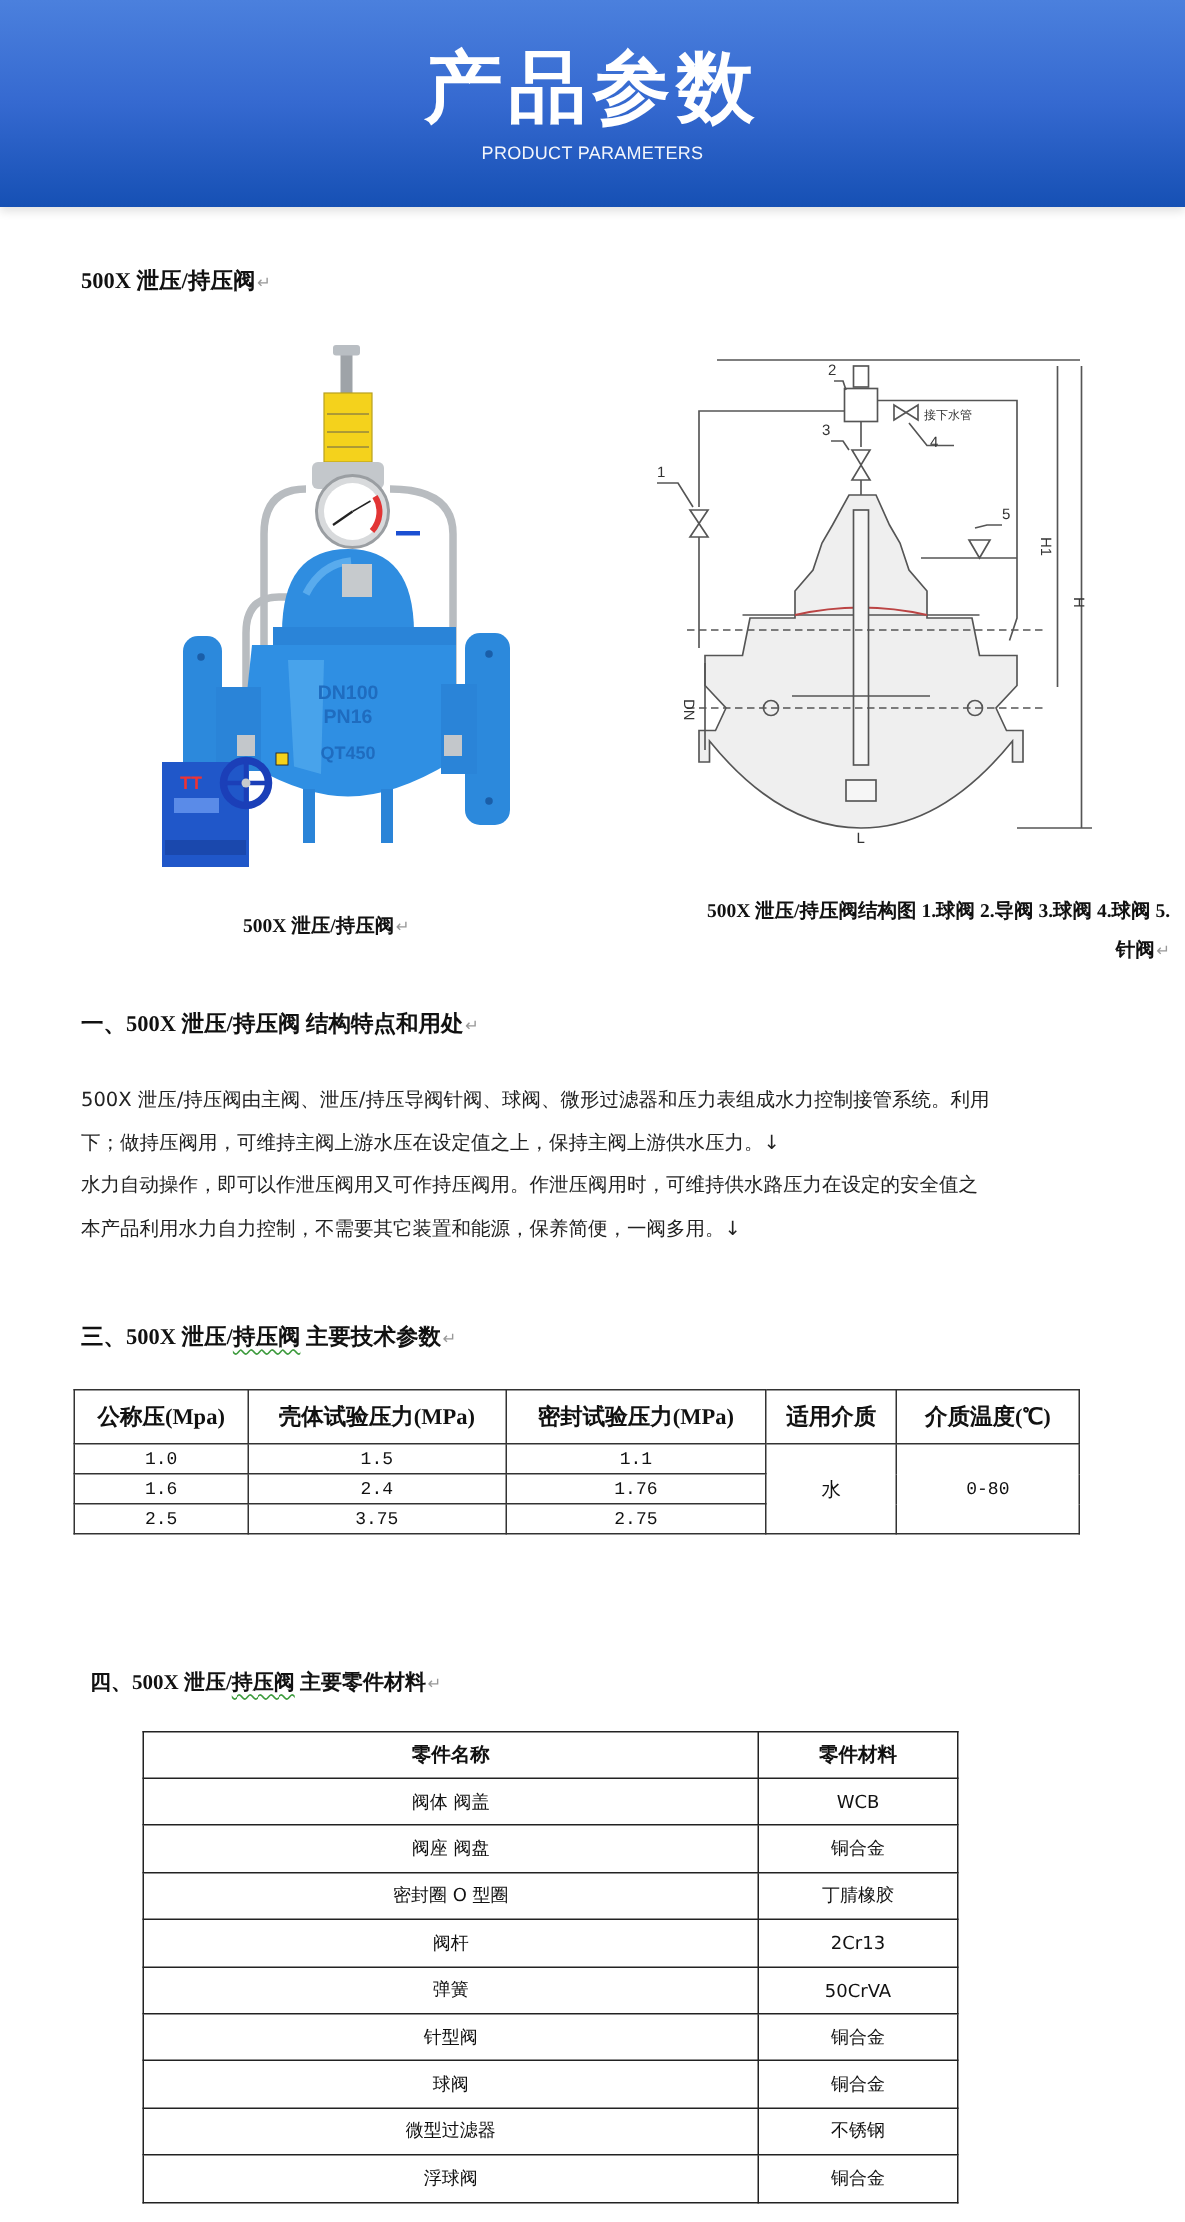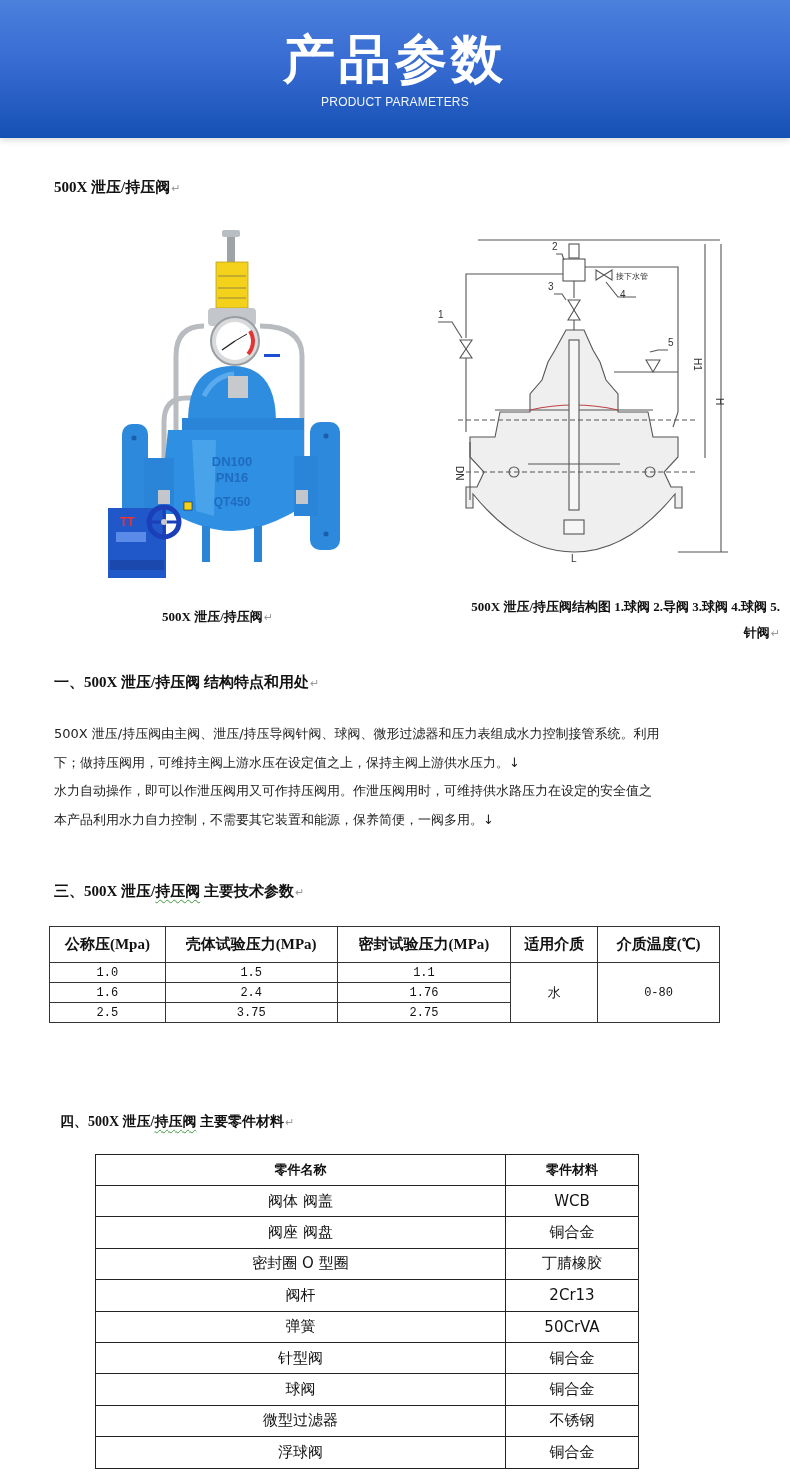--- a/index.html
+++ b/index.html
@@ -29,21 +29,21 @@
 
   table { border-collapse: collapse; position: absolute; }
   .t1 { left: 49px; top: 926px; width: 671px; }
   .t1 th, .t1 td { border: 1.5px solid #333; text-align: center; }
   .t1 th { height: 36px; font-family: "Liberation Serif", serif; font-size: 15px; font-weight: bold; }
   .t1 td { height: 20px; font-family: "Liberation Mono", monospace; font-size: 12px; }
 
   .t2 { left: 51px; top: 1154px; width: 544px; margin-left: 44px; }
   .t2 th, .t2 td { border: 1.2px solid #222; text-align: center; }
   .t2 th { height: 31px; font-size: 13px; font-weight: bold; }
-  .t2 td { height: 31.4px; font-size: 15px; }
+  .t2 td { height: 31.4px; font-size: 12px; }
   .t2 .c1 { width: 410px; }
 </style>
 </head>
 <body>
 
 <div class="banner">
   <div class="banner-title">产品参数</div>
   <div class="banner-sub">PRODUCT PARAMETERS</div>
 </div>
 

